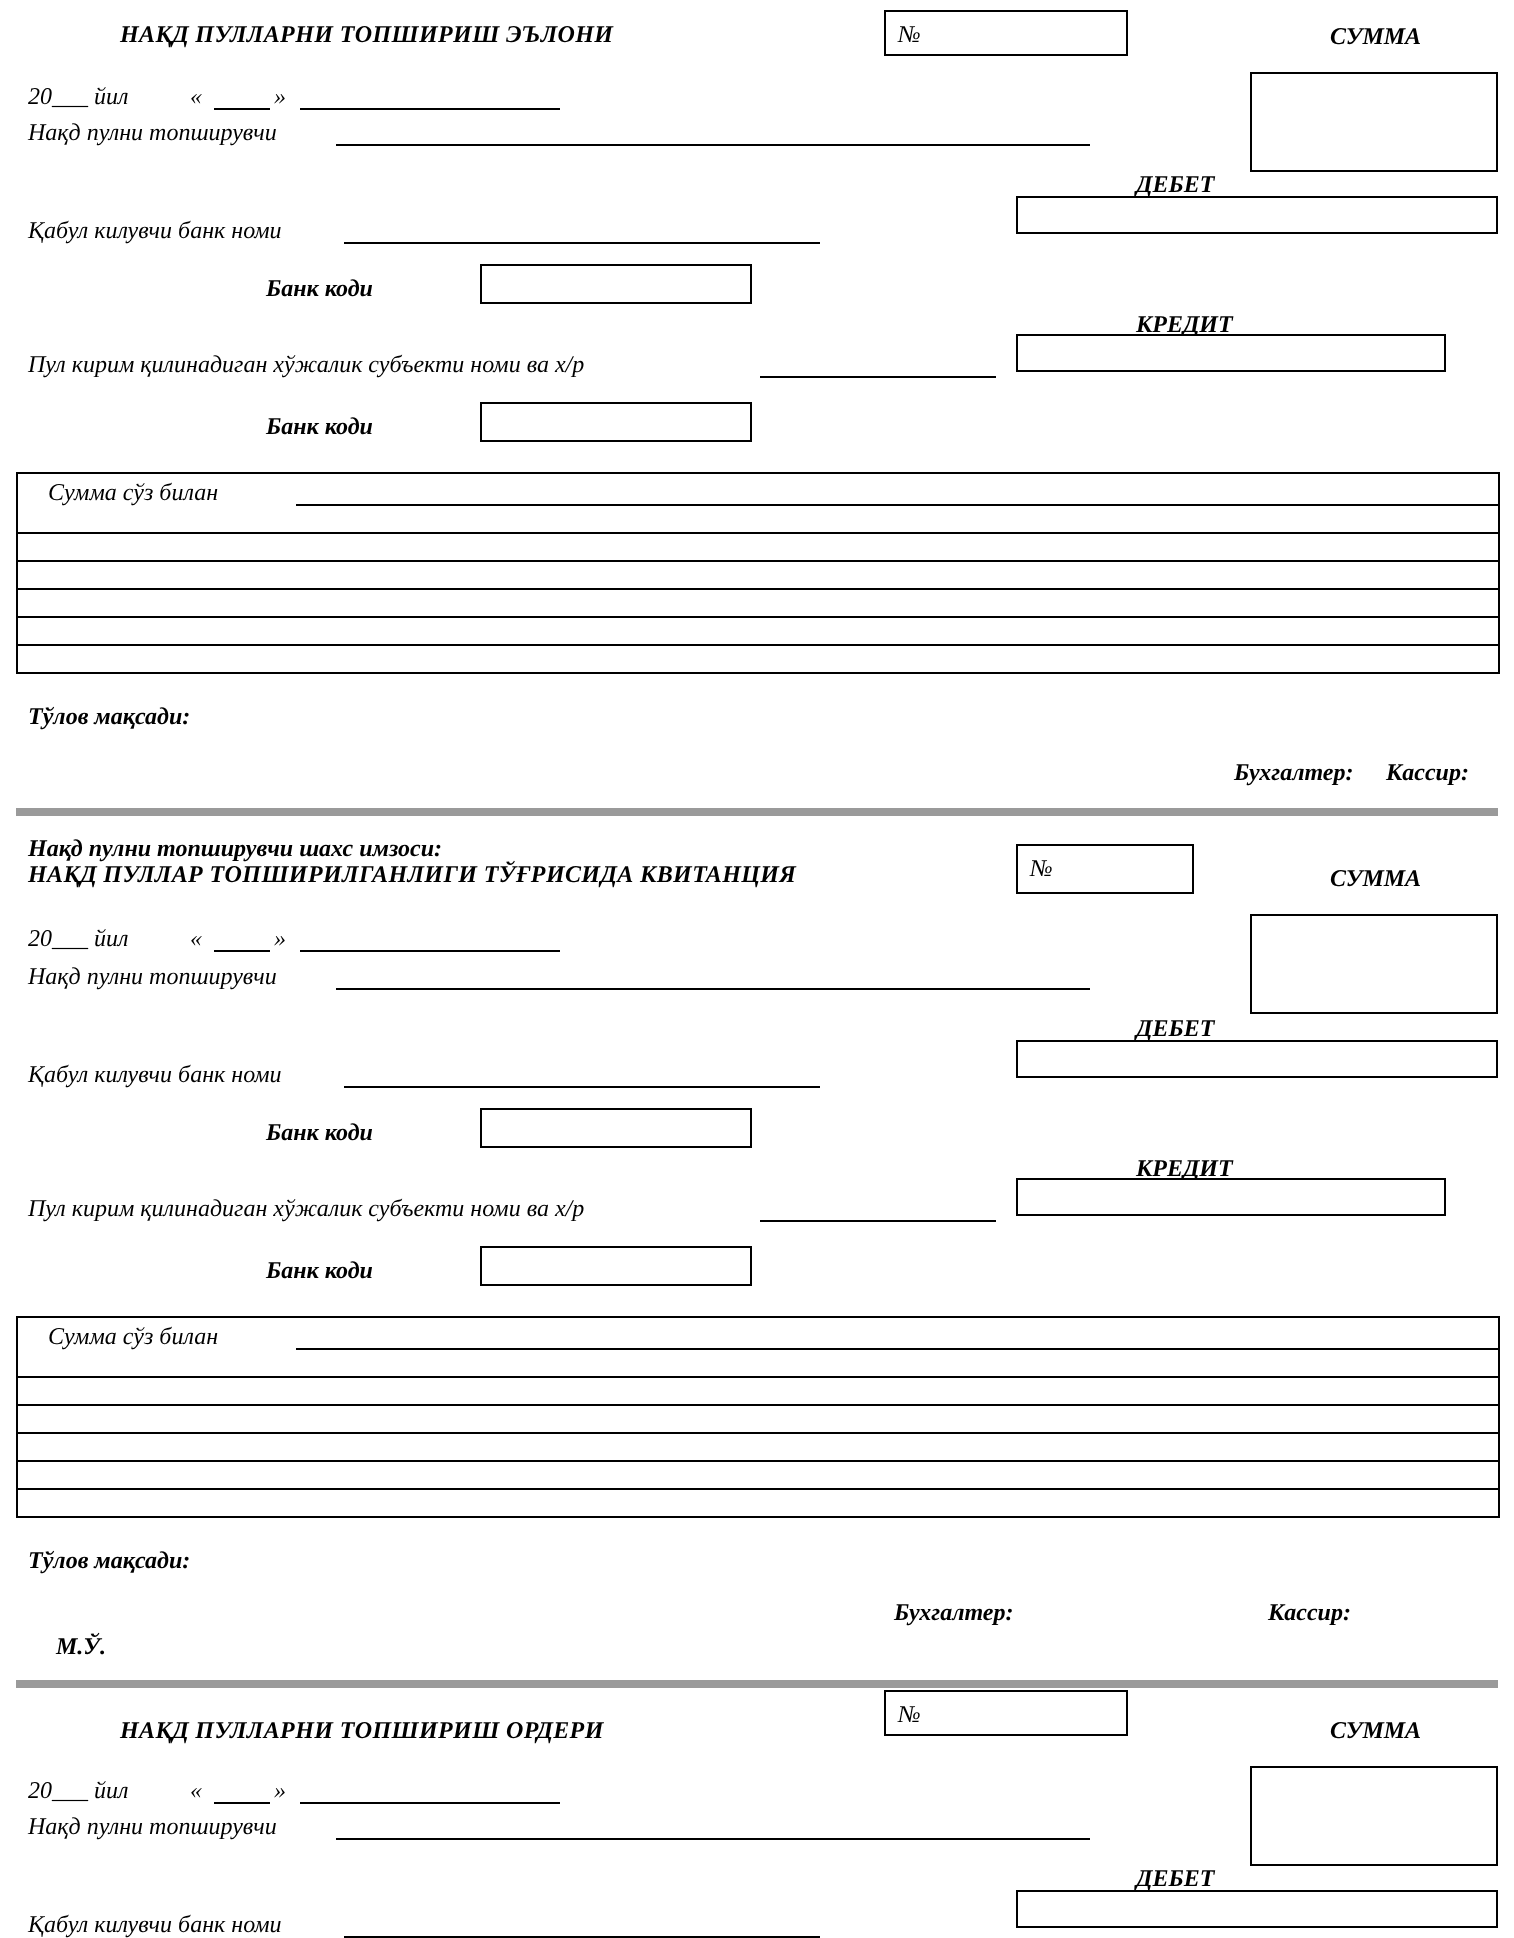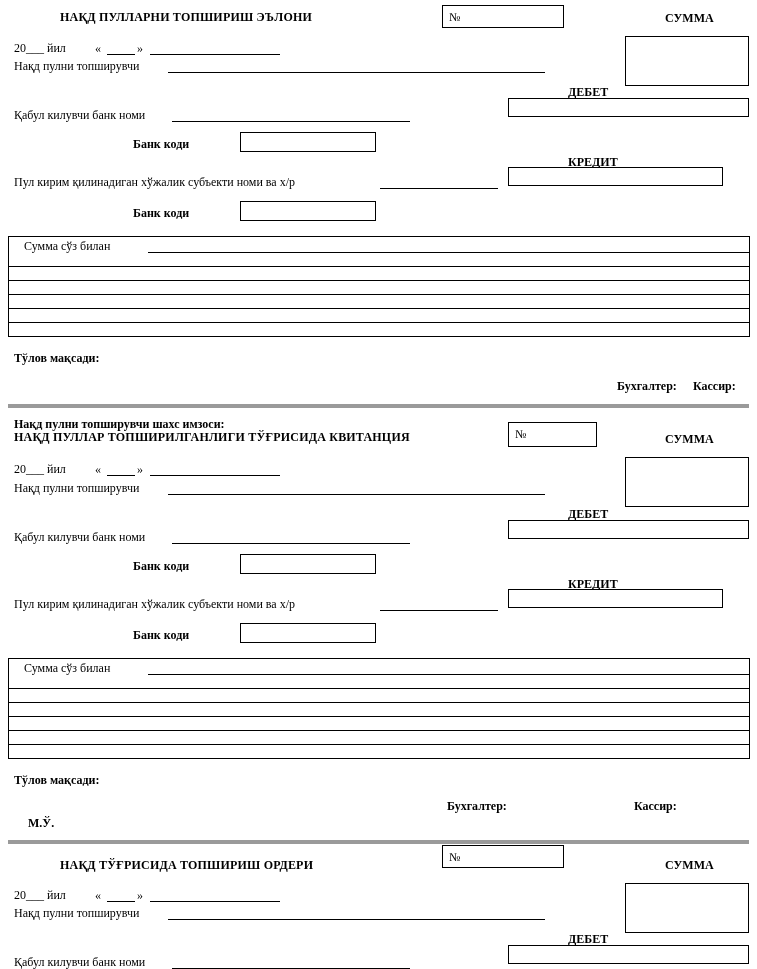--- a/index.html
+++ b/index.html
@@ -11,20 +11,21 @@
     width: 757px;
     height: 969px;
     font-family: "Liberation Serif", serif;
     color: #000000;
     overflow: hidden;
   }
   .page {
     position: relative;
     width: 738px;
     height: 969px;
+    font-style: italic;
   }
   .section {
     position: relative;
     box-sizing: border-box;
   }
   .hr-thick {
     position: absolute;
     left: 8px;
     width: 741px;
     height: 4px;
@@ -194,21 +195,21 @@
 
     <div class="label-bold" style="left:447px; top:799px;">Бухгалтер:</div>
     <div class="label-bold" style="left:634px; top:799px;">Кассир:</div>
     <div class="label-bold" style="left:28px; top:816px;">М.Ў.</div>
   </div>
 
   <div class="hr-thick" style="top:840px;"></div>
 
   <div class="section">
 
-    <div class="title" style="left:60px; top:858px;">НАҚД ТЎҒРИСИДА ТОПШИРИШ ОРДЕРИ</div>
+    <div class="title" style="left:60px; top:858px;">НАҚД ПУЛЛАРНИ ТОПШИРИШ ОРДЕРИ</div>
 
     <div class="num-box" style="left:442px; top:845px; width:122px; height:23px;">
       <span>№</span>
     </div>
 
     <div class="label-bold" style="left:665px; top:858px;">СУММА</div>
 
     <div class="box" style="left:625px; top:883px; width:124px; height:50px;"></div>
 
     <div class="label" style="left:14px; top:888px;">20___ йил</div>

